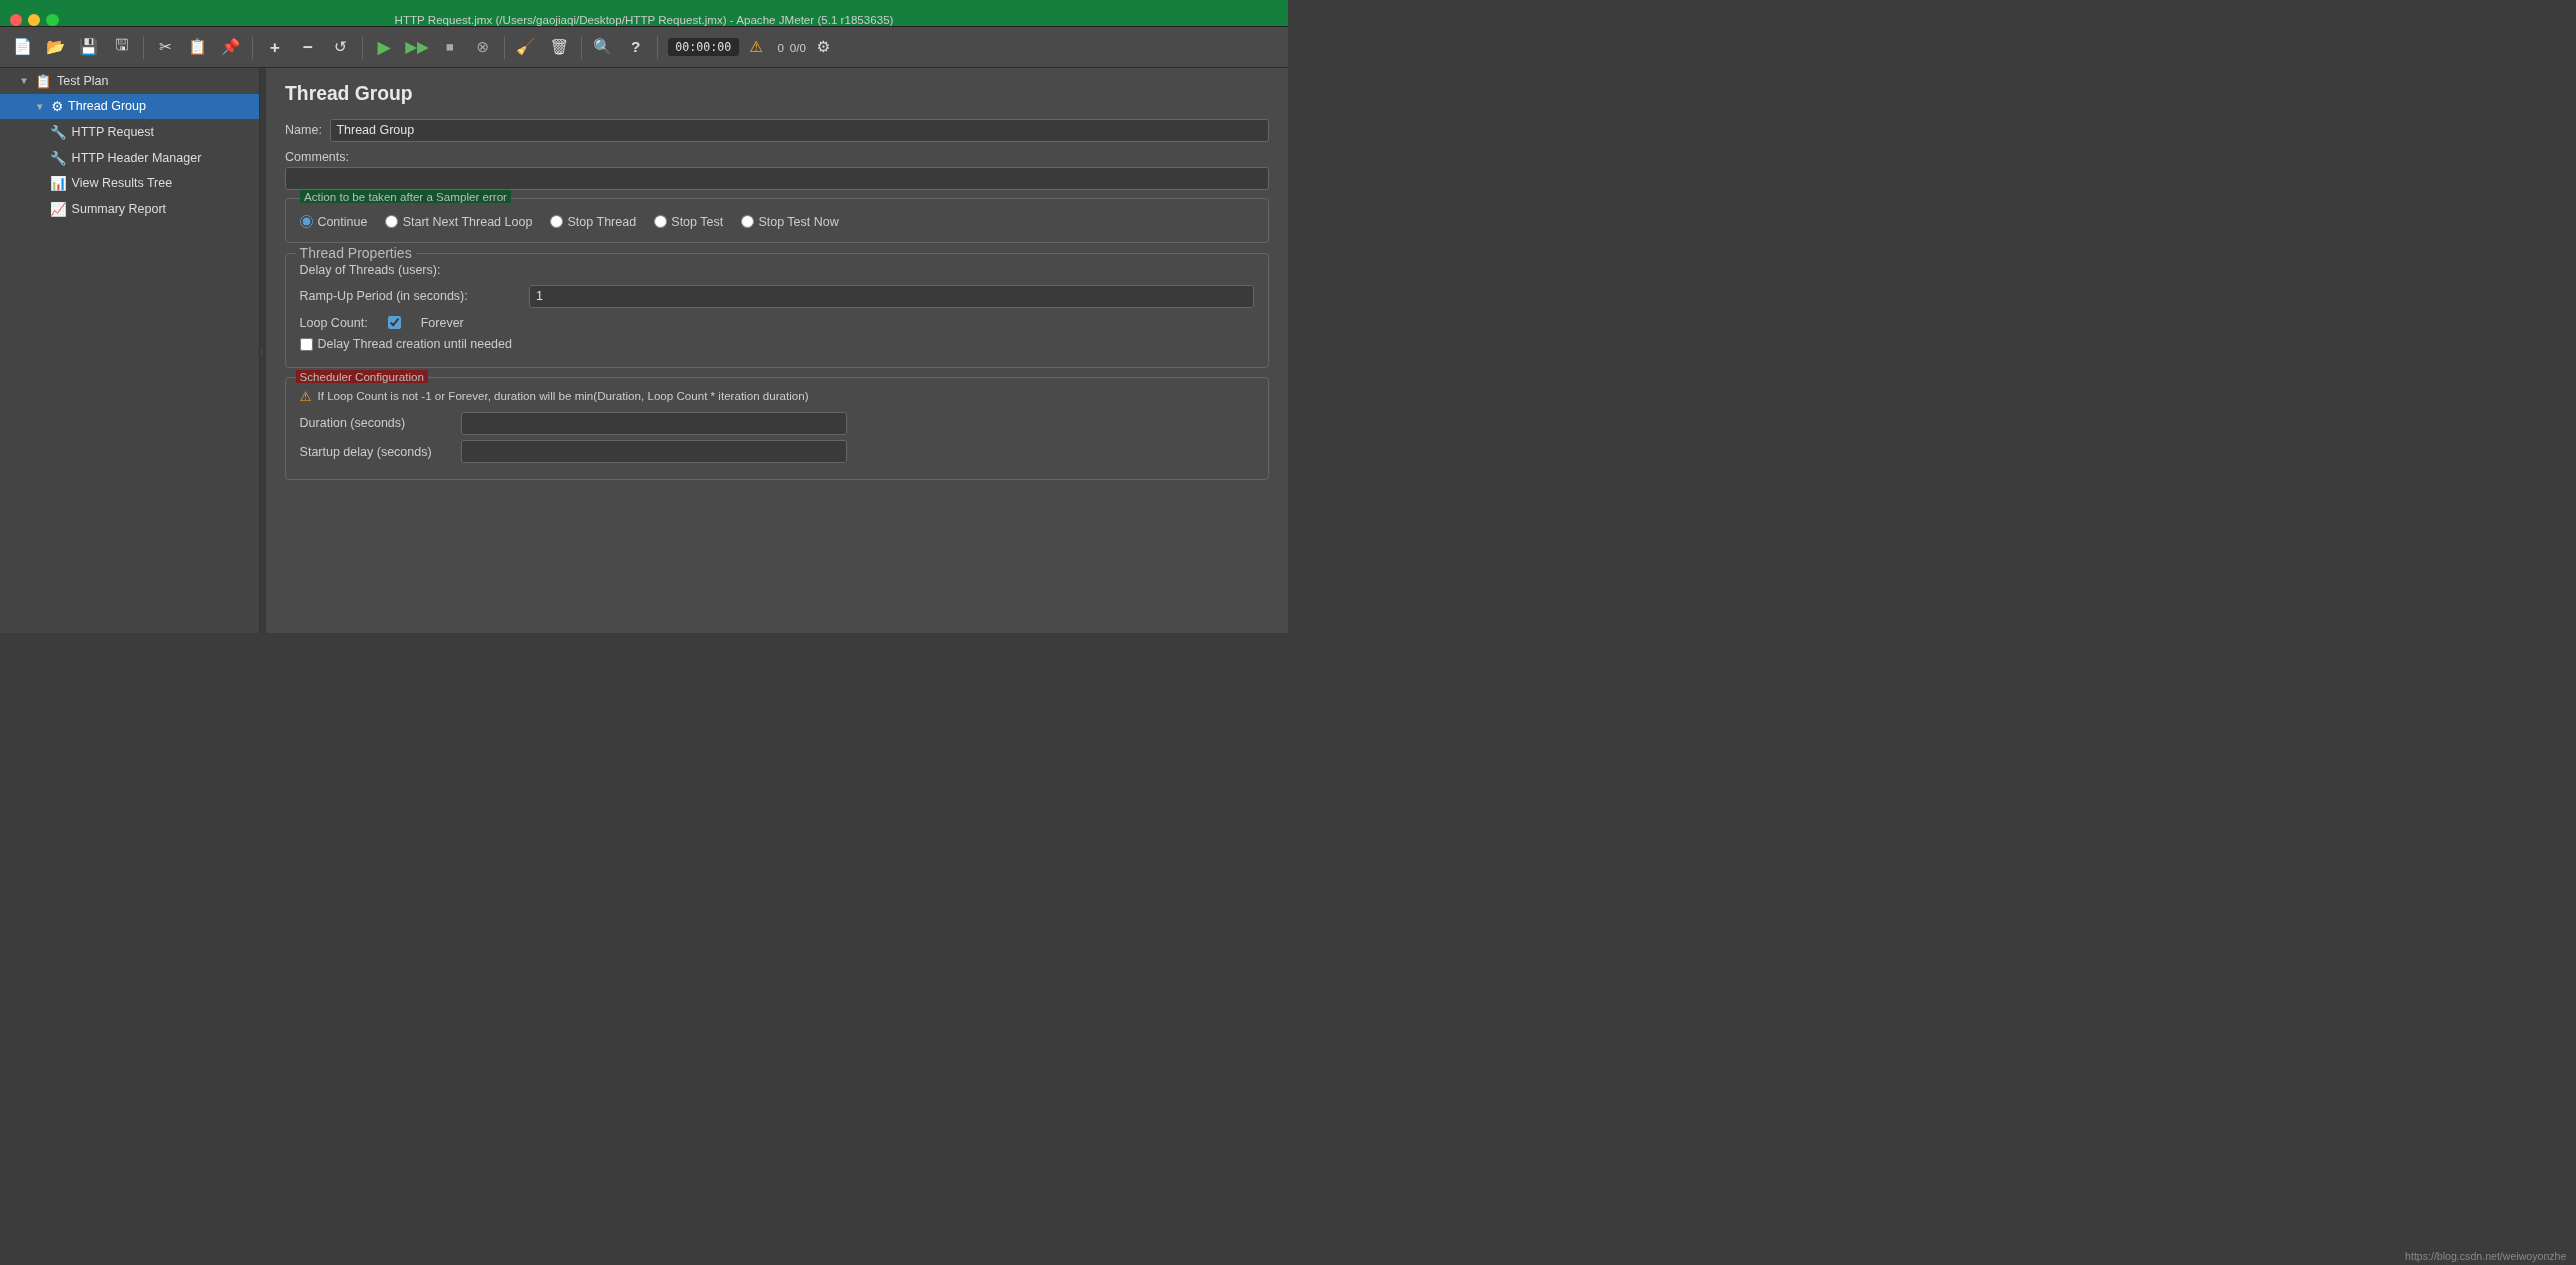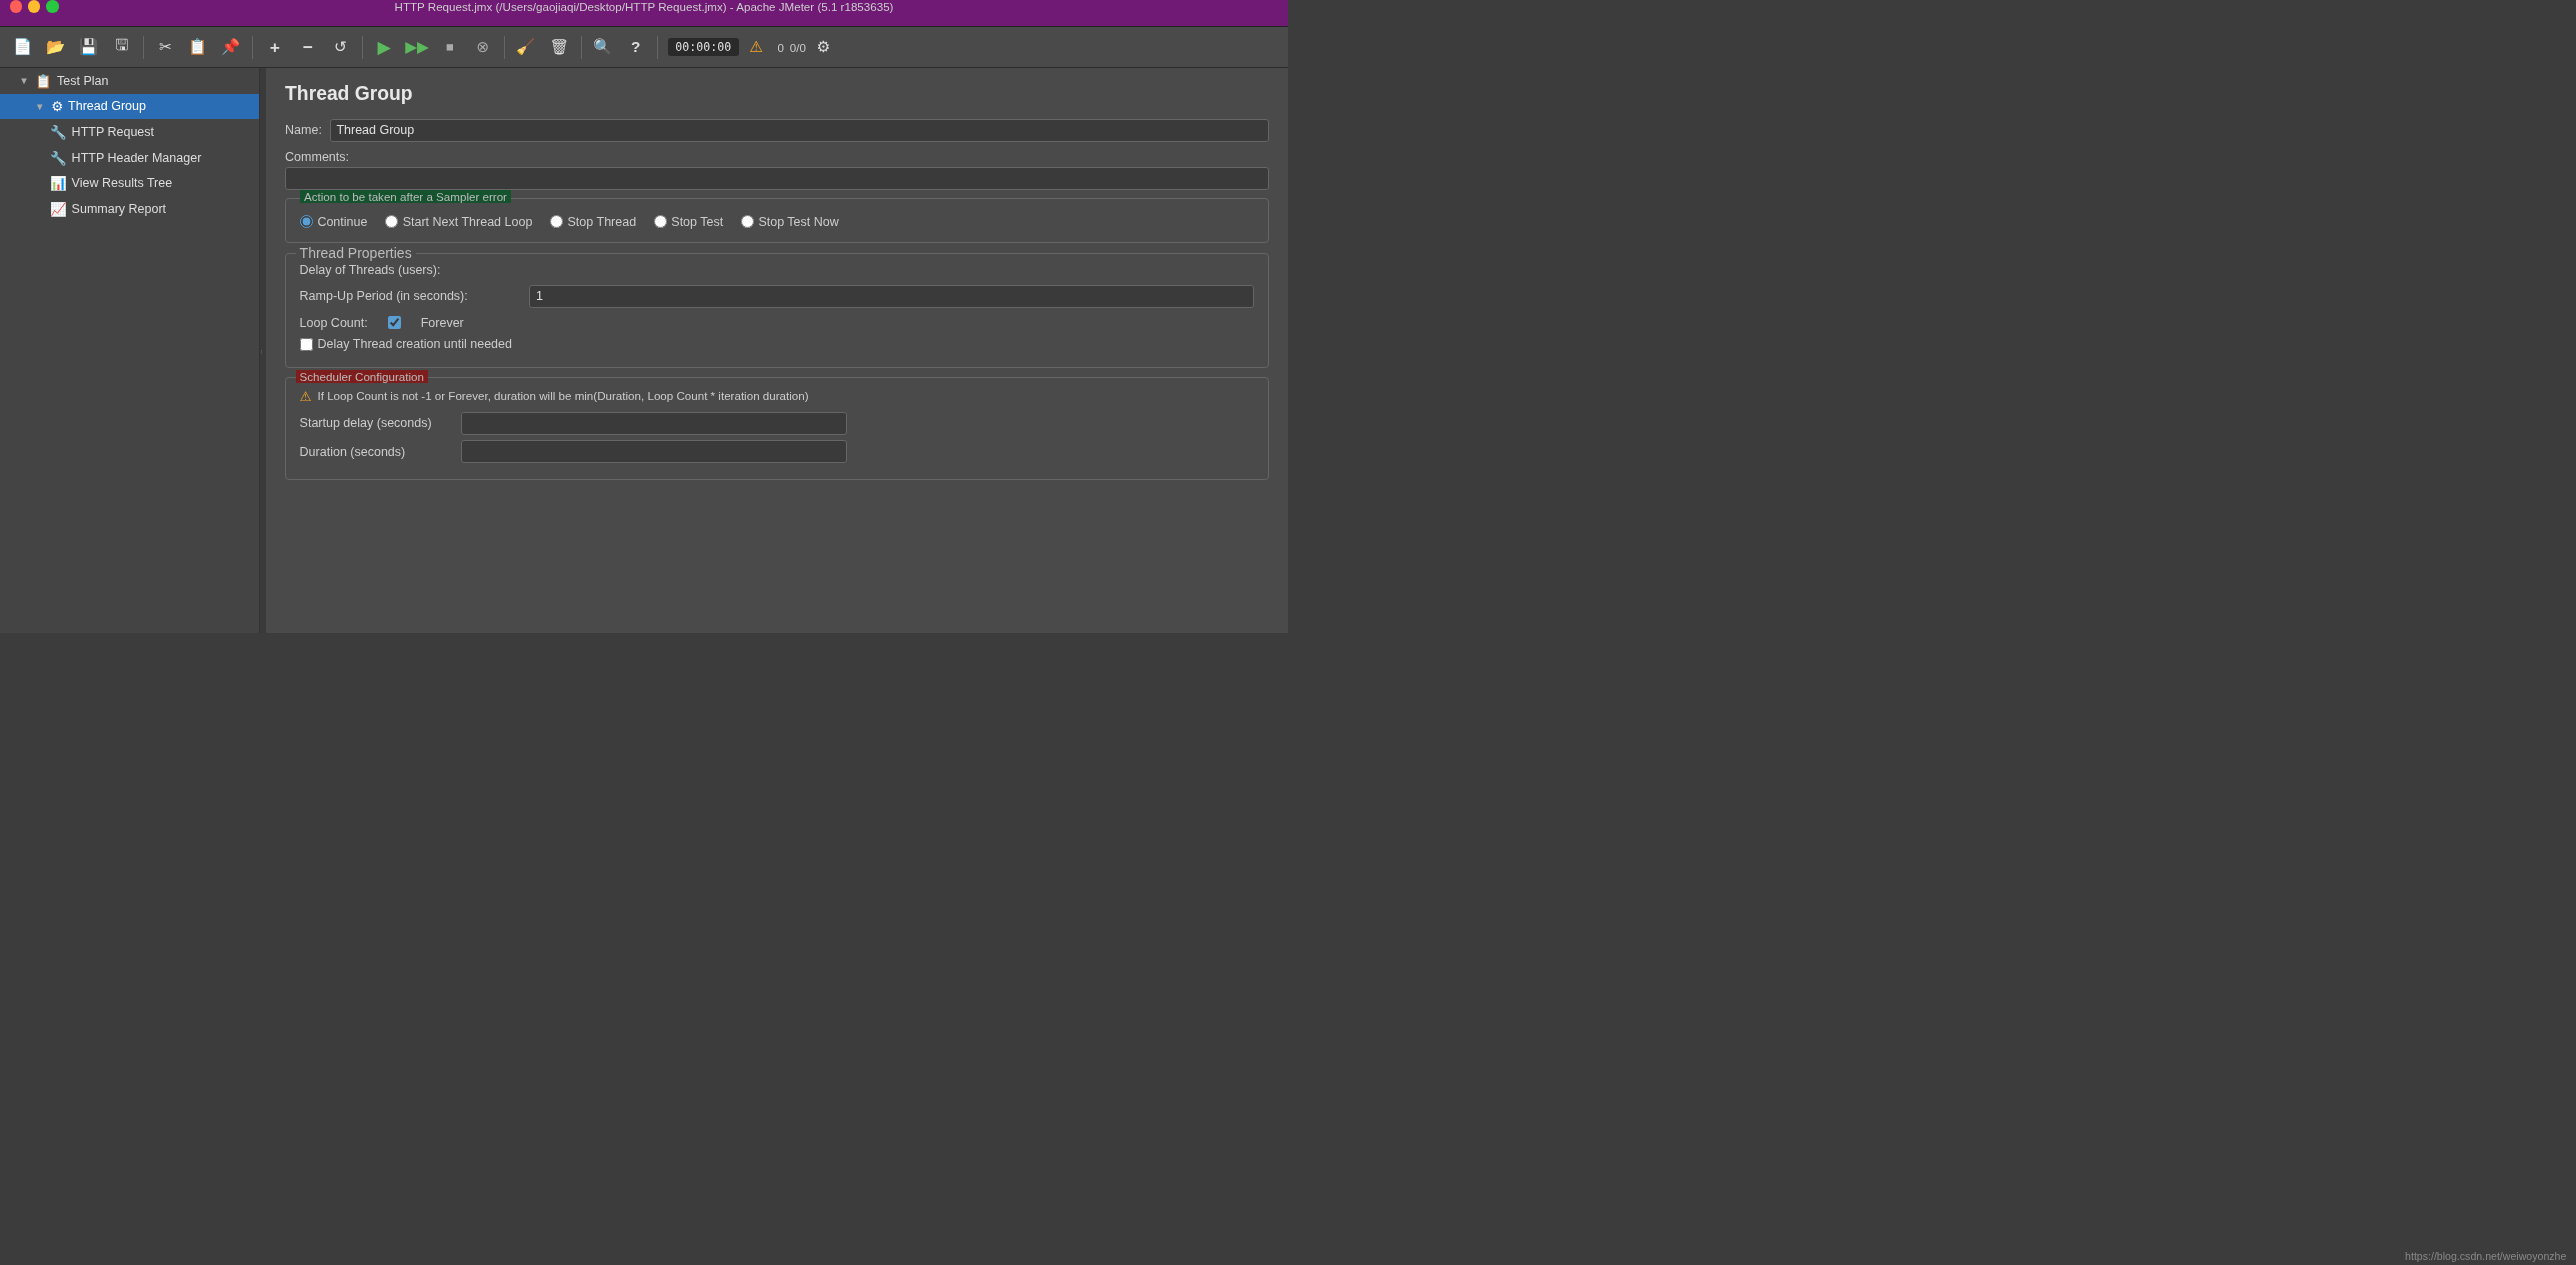--- a/index.html
+++ b/index.html
@@ -8,24 +8,24 @@
       font-size: 12.5px;
       background: #3c3c3c;
       color: #e0e0e0;
       width: 1288px;
       height: 633px;
       overflow: hidden;
     }
 
     
     .titlebar {
-      background: #701a75;
+      background: #15803d;
       height: 27px;
       display: flex;
-      align-items: flex-start;
+      align-items: flex-end;
       justify-content: center;
       position: relative;
       border-bottom: 1px solid #222;
     }
     .titlebar-buttons {
       position: absolute;
       left: 9.6px;
       display: flex;
       gap: 5.8px;
     }
@@ -501,26 +501,26 @@
 
     <div class="scheduler-section">
       <span class="scheduler-legend">Scheduler Configuration</span>
 
       <div class="scheduler-warning">
         <span class="warning-icon">⚠</span>
         <span>If Loop Count is not -1 or Forever, duration will be min(Duration, Loop Count * iteration duration)</span>
       </div>
 
       <div class="scheduler-field-row">
+        <span class="scheduler-field-label">Duration (seconds)</span>
+        <input class="scheduler-field-input" type="text" style="">
+      </div>
+
+      <div class="scheduler-field-row">
         <span class="scheduler-field-label">Startup delay (seconds)</span>
-        <input class="scheduler-field-input" type="text" style="">
-      </div>
-
-      <div class="scheduler-field-row">
-        <span class="scheduler-field-label">Duration (seconds)</span>
         <input class="scheduler-field-input" type="text" style="">
       </div>
     </div>
 
   </div>
 </div>
 
 <div class="bottom-bar">
   <span>https://blog.csdn.net/weiwoyonzhe</span>
 </div>

